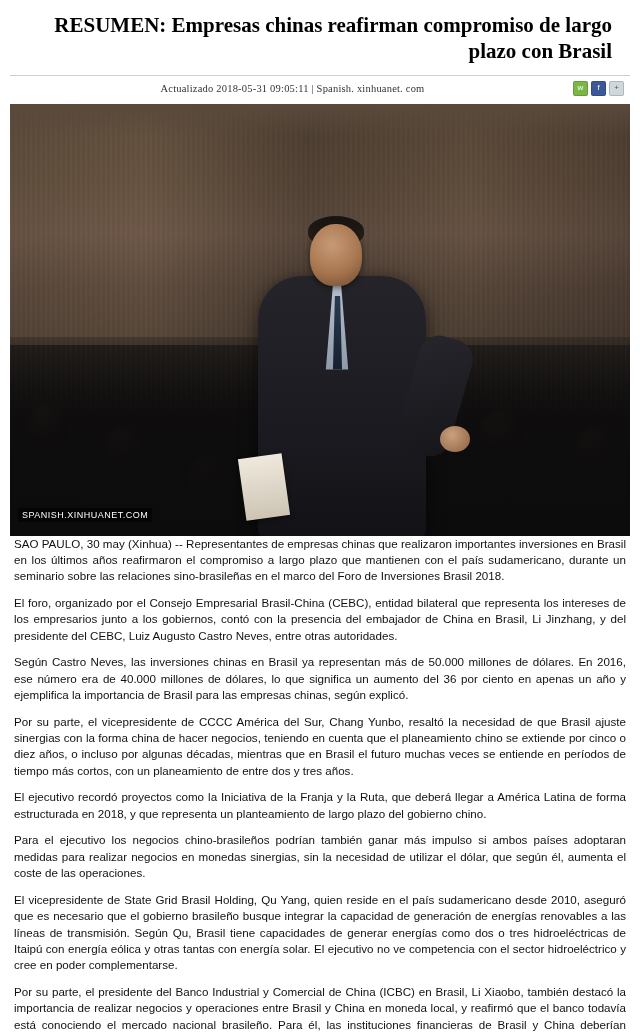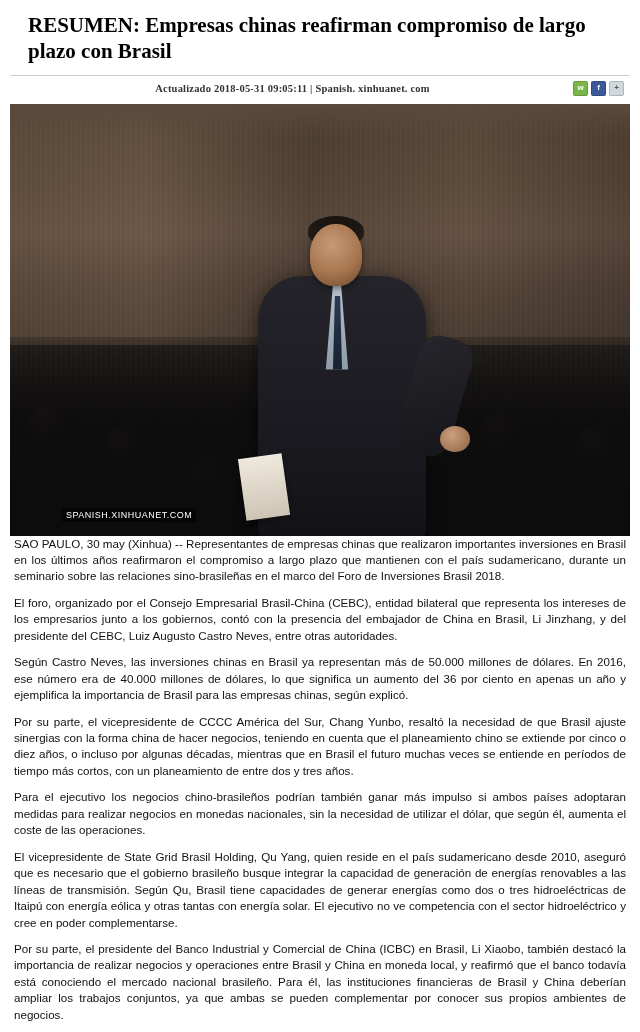--- a/index.html
+++ b/index.html
@@ -16,35 +16,34 @@
   .page {
     width: 640px;
     box-sizing: border-box;
     padding: 0 10px;
   }
   .headline {
     font-family: "Liberation Serif", serif;
     font-weight: bold;
     font-size: 21px;
     line-height: 1.25;
-    text-align: left;
+    text-align: right;
     margin: 12px 18px 10px 18px;
     color: #000;
   }
   .rule {
     border: none;
     border-top: 1px solid #cfcfcf;
     margin: 6px 0 0 0;
   }
   .meta-bar {
     display: flex;
     align-items: center;
     justify-content: space-between;
     padding: 5px 2px 6px 2px;
-    font-weight: bold;
   }
   .meta-left {
     flex: 1;
     text-align: center;
     font-size: 10.5px;
     font-family: "Liberation Serif", serif;
     color: #333;
     letter-spacing: .2px;
   }
   .share-icons {
@@ -174,21 +173,20 @@
   }
   .watermark {
     position: absolute;
     left: 8px; bottom: 14px;
     background: rgba(0,0,0,.55);
     color: #fff;
     font-family: "Liberation Sans", sans-serif;
     font-size: 9px;
     letter-spacing: .5px;
     padding: 2px 4px;
-    margin-left: 44px;
   }
   .caption {
     color: #0b3d91;
     font-family: "Liberation Serif", serif;
     font-size: 11.5px;
     line-height: 1.35;
     text-align: center;
     margin: 8px 6px 12px 6px;
   }
   .article p {
@@ -257,19 +255,20 @@
 
     <div class="watermark">SPANISH.XINHUANET.COM</div>
   </div>
 
 
   <div class="article">
     <p>SAO PAULO, 30 may (Xinhua) -- Representantes de empresas chinas que realizaron importantes inversiones en Brasil en los últimos años reafirmaron el compromiso a largo plazo que mantienen con el país sudamericano, durante un seminario sobre las relaciones sino-brasileñas en el marco del Foro de Inversiones Brasil 2018.</p>
     <p>El foro, organizado por el Consejo Empresarial Brasil-China (CEBC), entidad bilateral que representa los intereses de los empresarios junto a los gobiernos, contó con la presencia del embajador de China en Brasil, Li Jinzhang, y del presidente del CEBC, Luiz Augusto Castro Neves, entre otras autoridades.</p>
     <p>Según Castro Neves, las inversiones chinas en Brasil ya representan más de 50.000 millones de dólares. En 2016, ese número era de 40.000 millones de dólares, lo que significa un aumento del 36 por ciento en apenas un año y ejemplifica la importancia de Brasil para las empresas chinas, según explicó.</p>
     <p>Por su parte, el vicepresidente de CCCC América del Sur, Chang Yunbo, resaltó la necesidad de que Brasil ajuste sinergias con la forma china de hacer negocios, teniendo en cuenta que el planeamiento chino se extiende por cinco o diez años, o incluso por algunas décadas, mientras que en Brasil el futuro muchas veces se entiende en períodos de tiempo más cortos, con un planeamiento de entre dos y tres años.</p>
-    <p>Para el ejecutivo los negocios chino-brasileños podrían también ganar más impulso si ambos países adoptaran medidas para realizar negocios en monedas nacionales, sin la necesidad de utilizar el dólar, que según él, aumenta el coste de las operaciones.</p>
+    <p>El ejecutivo recordó proyectos como la Iniciativa de la Franja y la Ruta, que deberá llegar a América Latina de forma estructurada en 2018, y que representa un planteamiento de largo plazo del gobierno chino.</p>
+    <p>Para el ejecutivo los negocios chino-brasileños podrían también ganar más impulso si ambos países adoptaran medidas para realizar negocios en monedas sinergias, sin la necesidad de utilizar el dólar, que según él, aumenta el coste de las operaciones.</p>
     <p>El vicepresidente de State Grid Brasil Holding, Qu Yang, quien reside en el país sudamericano desde 2010, aseguró que es necesario que el gobierno brasileño busque integrar la capacidad de generación de energías renovables a las líneas de transmisión. Según Qu, Brasil tiene capacidades de generar energías como dos o tres hidroeléctricas de Itaipú con energía eólica y otras tantas con energía solar. El ejecutivo no ve competencia con el sector hidroeléctrico y cree en poder complementarse.</p>
     <p>Por su parte, el presidente del Banco Industrial y Comercial de China (ICBC) en Brasil, Li Xiaobo, también destacó la importancia de realizar negocios y operaciones entre Brasil y China en moneda local, y reafirmó que el banco todavía está conociendo el mercado nacional brasileño. Para él, las instituciones financieras de Brasil y China deberían ampliar los trabajos conjuntos, ya que ambas se pueden complementar por conocer sus propios ambientes de negocios.</p>
 
   </div>
 
 </div>
 
 </body></html>

